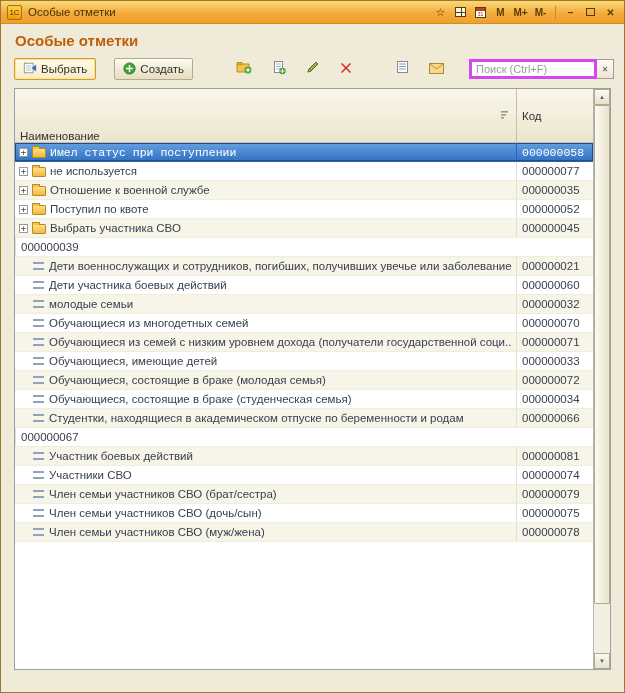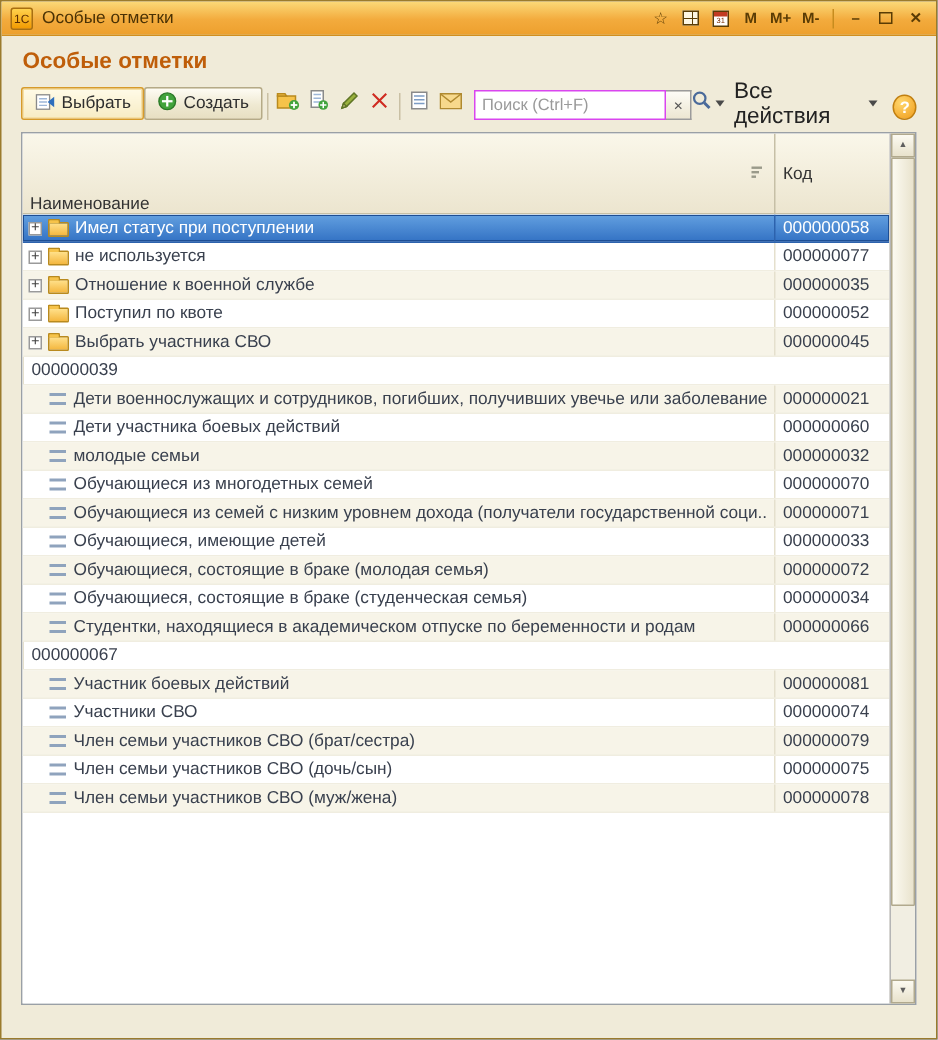--- a/index.html
+++ b/index.html
@@ -27,29 +27,29 @@
   .g-cal::before{content:"";position:absolute;top:0;left:0;right:0;height:3px;background:#c23b22;}
   .mem{font-weight:bold;font-size:10px;}
   .g-min::before{content:"–";font-weight:bold;}
   .g-max{width:9px;height:8px;border:1px solid #5a3c05;background:transparent;}
   .g-close::before{content:"✕";font-weight:bold;}
   .tbdiv{width:1px;height:13px;background:#c78c1e;margin:0 2px;}
   
   .content{flex:1;display:flex;flex-direction:column;padding:4px 13px 22px;min-height:0;}
   .page-title{color:#bf5e0a;font-size:15px;font-weight:bold;margin:4px 0 9px 1px;}
   
-  .toolbar{display:flex;align-items:flex-end;gap:0;margin-bottom:8px;}
+  .toolbar{display:flex;align-items:center;gap:18px;margin-bottom:8px;}
   .btn{display:inline-flex;align-items:center;gap:4px;height:22px;padding:0 8px;
     background:linear-gradient(#fefcf4,#efe9d2 55%,#e7dfc2);
     border:1px solid #b5aa87;border-radius:2px;font-size:11.5px;color:#2e2e2e;cursor:default;}
   .btn.primary{border-color:#d79b2a;box-shadow:0 0 0 1px #f6e0a4 inset;background:linear-gradient(#fffbe8,#f7ecc3);}
   .iconbtn{width:22px;height:22px;display:flex;align-items:center;justify-content:center;border:1px solid transparent;border-radius:2px;}
   .sep{width:1px;height:18px;background:#c9c0a4;margin:0 3px;}
   .searchwrap{display:flex;align-items:center;margin-left:6px;}
-  .search{width:128px;height:20px;border:1px solid #d946ef;font-size:11px;padding:0 4px;color:#333;background:#fff;font-family:"Liberation Sans",sans-serif;}
+  .search{width:128px;height:20px;border:3px solid #d946ef;font-size:11px;padding:0 4px;color:#333;background:#fff;font-family:"Liberation Sans",sans-serif;}
   .search::placeholder{color:#9a9a9a;}
   .clearbtn{width:17px;height:20px;border:1px solid #9b9b9b;border-left:none;
     background:linear-gradient(#fdfcf6,#ece6d2);display:flex;align-items:center;justify-content:center;color:#555;}
   .clearbtn::before{content:"✕";font-size:8px;}
   .magbtn{display:flex;align-items:center;gap:3px;padding:0 4px;height:22px;}
   .caret{width:0;height:0;border-left:3px solid transparent;border-right:3px solid transparent;border-top:4px solid #4a4a4a;}
   .allactions{display:flex;align-items:center;gap:5px;font-size:15px;padding:0 6px;height:22px;color:#222;}
   .helpbtn{width:17px;height:17px;border-radius:50%;background:radial-gradient(circle at 35% 30%,#ffd76e,#f09c1a);
     border:1px solid #c07f10;color:#fff;font-weight:bold;font-size:11px;display:flex;align-items:center;justify-content:center;margin-left:4px;}
   
@@ -57,21 +57,21 @@
   .list-main{flex:1;display:flex;flex-direction:column;min-width:0;overflow:hidden;}
   .lheader{display:flex;flex:0 0 20px;background:linear-gradient(#faf7ea,#ece5cf);
     border-bottom:1px solid #c6bfa6;font-size:11.5px;color:#333;}
   .hname{flex:1;display:flex;align-items:center;padding:0 5px;gap:4px;min-width:0;}
   .hname .lbl{flex:1;margin-top:41px;}
   .hcode{flex:0 0 77px;display:flex;align-items:center;padding:0 5px;border-left:1px solid #c6bfa6;text-align:center;}
   .rows{flex:1;overflow:hidden;background:#fff;}
   .row{display:flex;height:19px;border-bottom:1px solid #f0ede0;font-size:11.5px;color:#39404e;align-items:stretch;}
   .row:nth-child(odd){background:#f7f4e8;}
   .row.selected{background:linear-gradient(#63a0e0,#3372c4);color:#fff;
-    box-shadow:inset 0 0 0 1px #1d4e94;border-bottom-color:#2c62ad;}
+    box-shadow:inset 0 0 0 1px #1d4e94;border-bottom-color:#2c62ad;font-family:Liberation Mono, monospace;}
   .cell{display:flex;align-items:center;}
   .cell.name{flex:1;gap:4px;padding:0 4px;min-width:0;white-space:nowrap;overflow:hidden;}
   .cell.code{flex:0 0 77px;padding:0 5px;border-left:1px solid #e5e0cd;}
   .row.selected .cell.code{border-left-color:#2c62ad;}
   .expand{flex:0 0 9px;width:9px;height:9px;border:1px solid #9a9a9a;background:#fff;
     color:#444;font-size:9px;line-height:7px;text-align:center;font-family:"DejaVu Sans Mono",monospace;}
   .expand::before{content:"+";}
   .expand.spacer{border:none;background:transparent;}
   .expand.spacer::before{content:"";}
   .ic-folder{flex:0 0 14px;width:14px;height:10px;background:linear-gradient(#ffe08a,#f4b73f);

